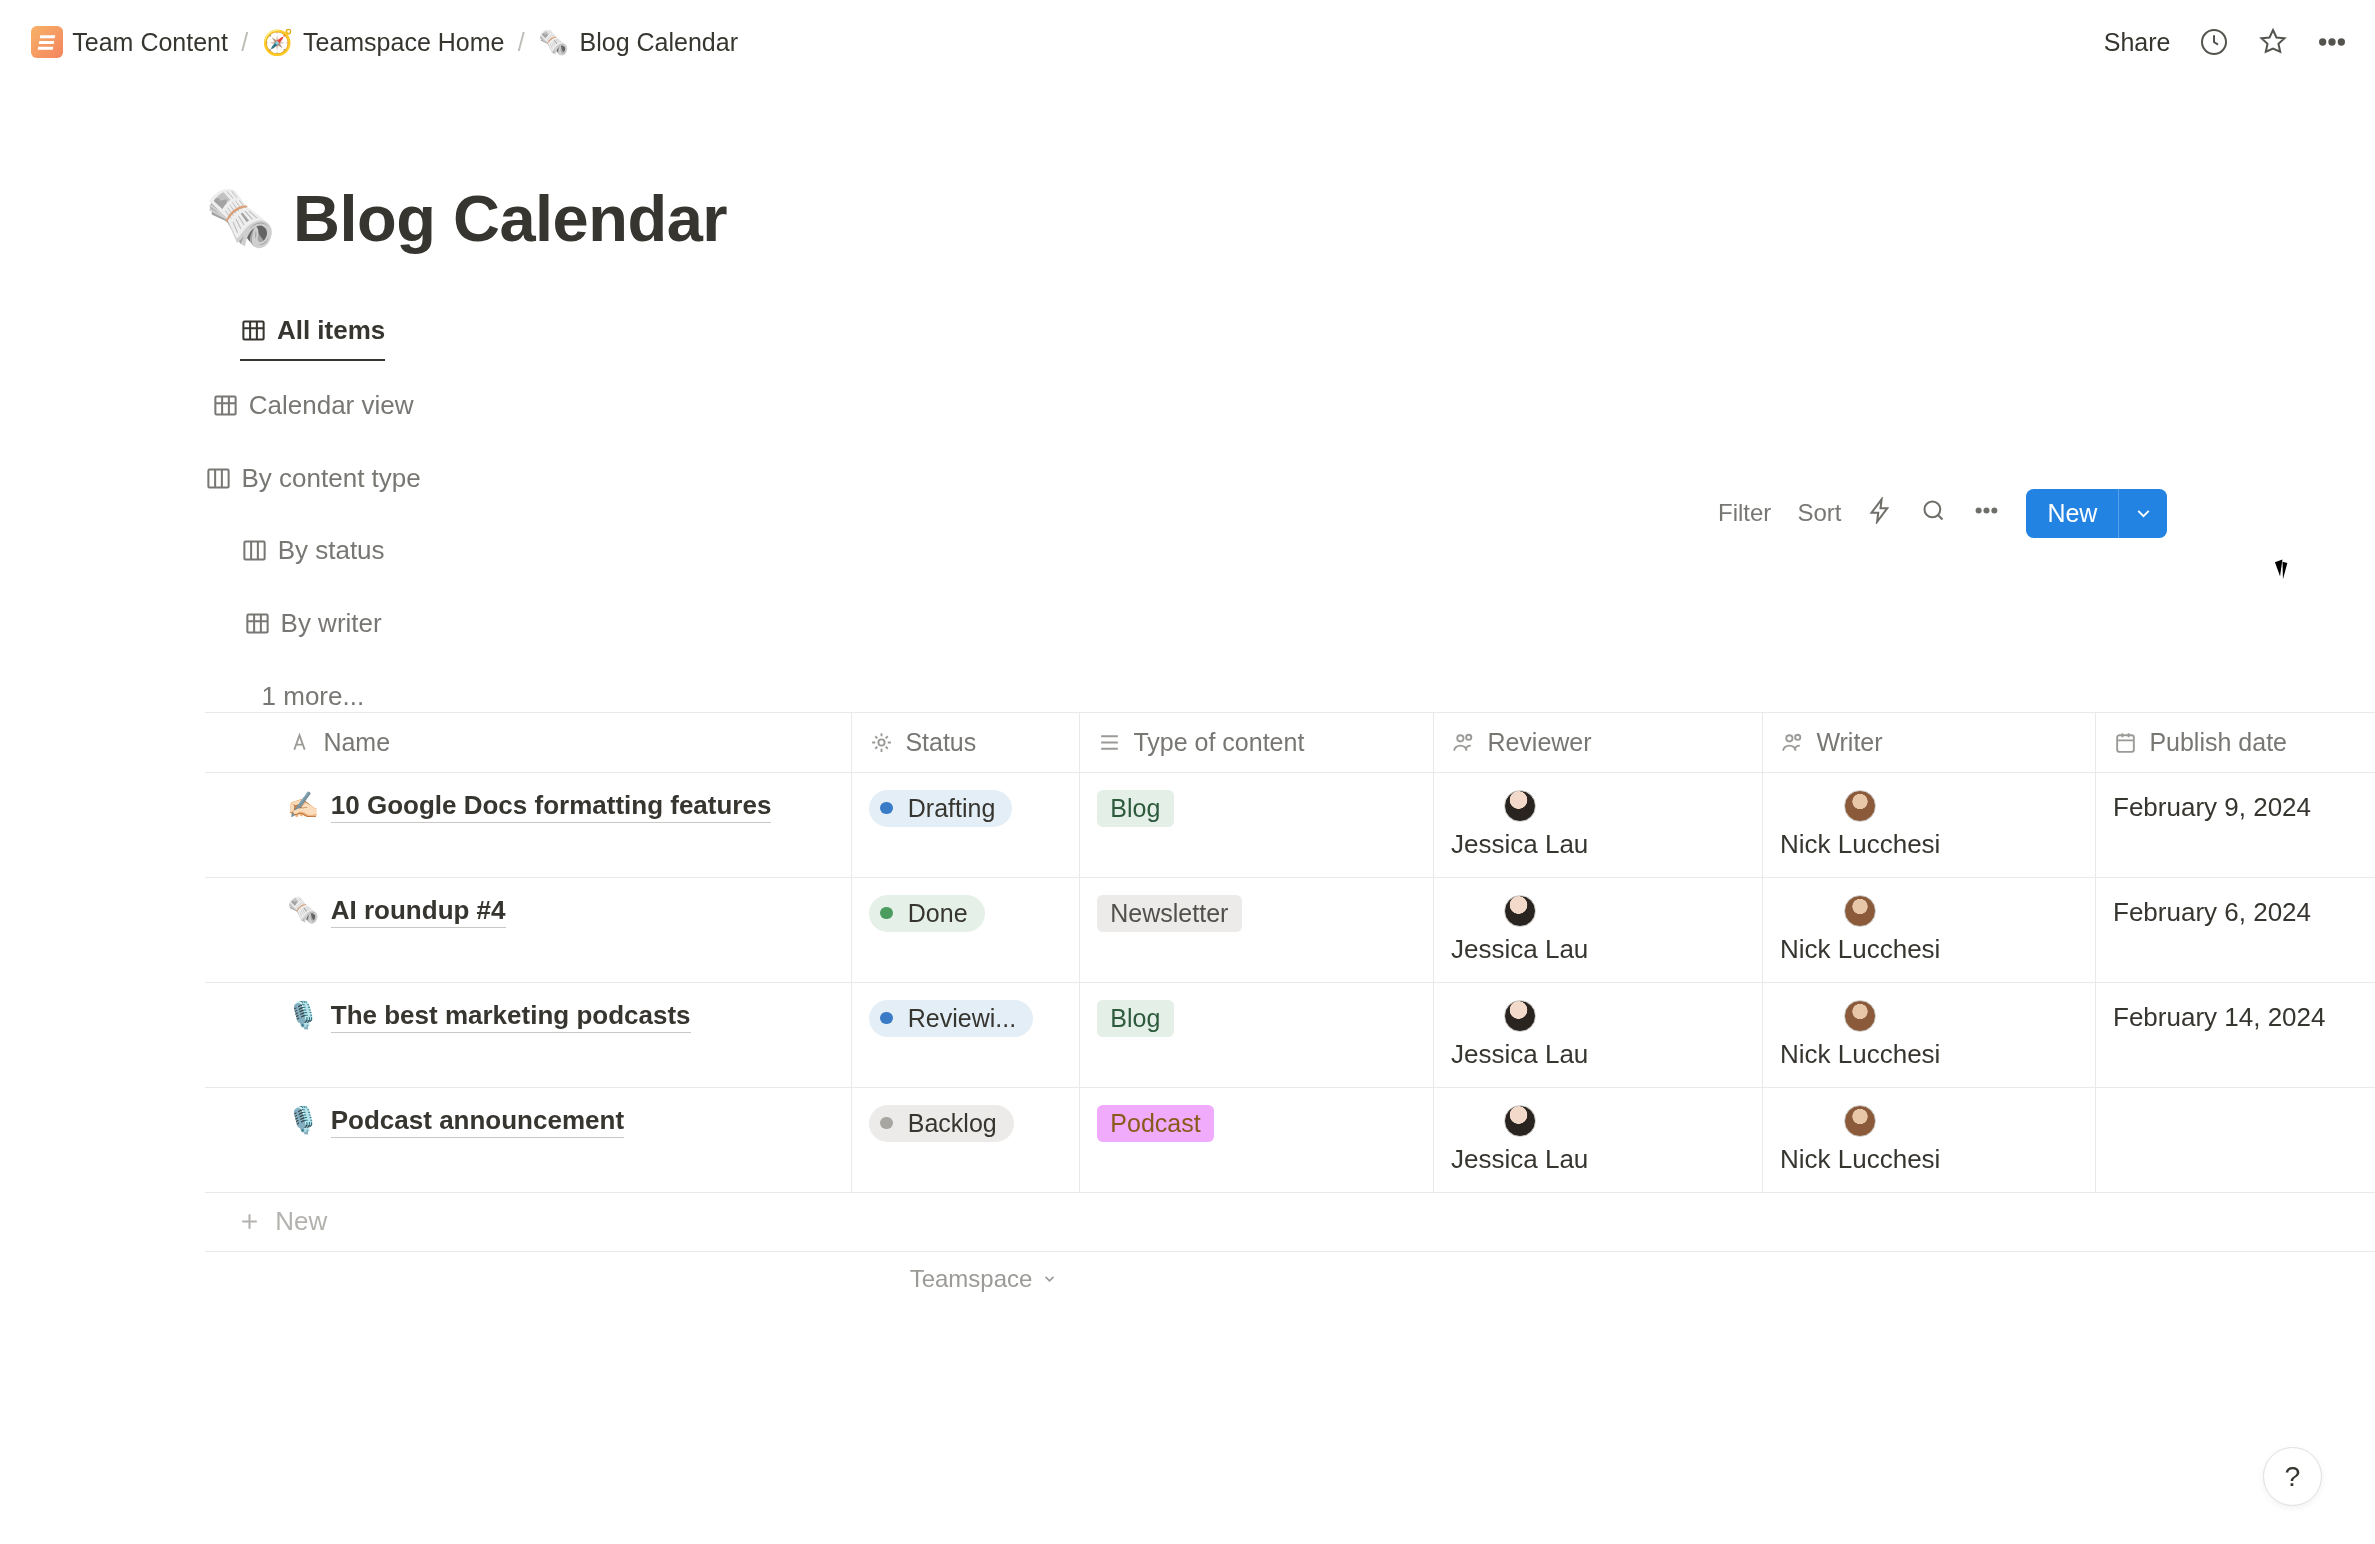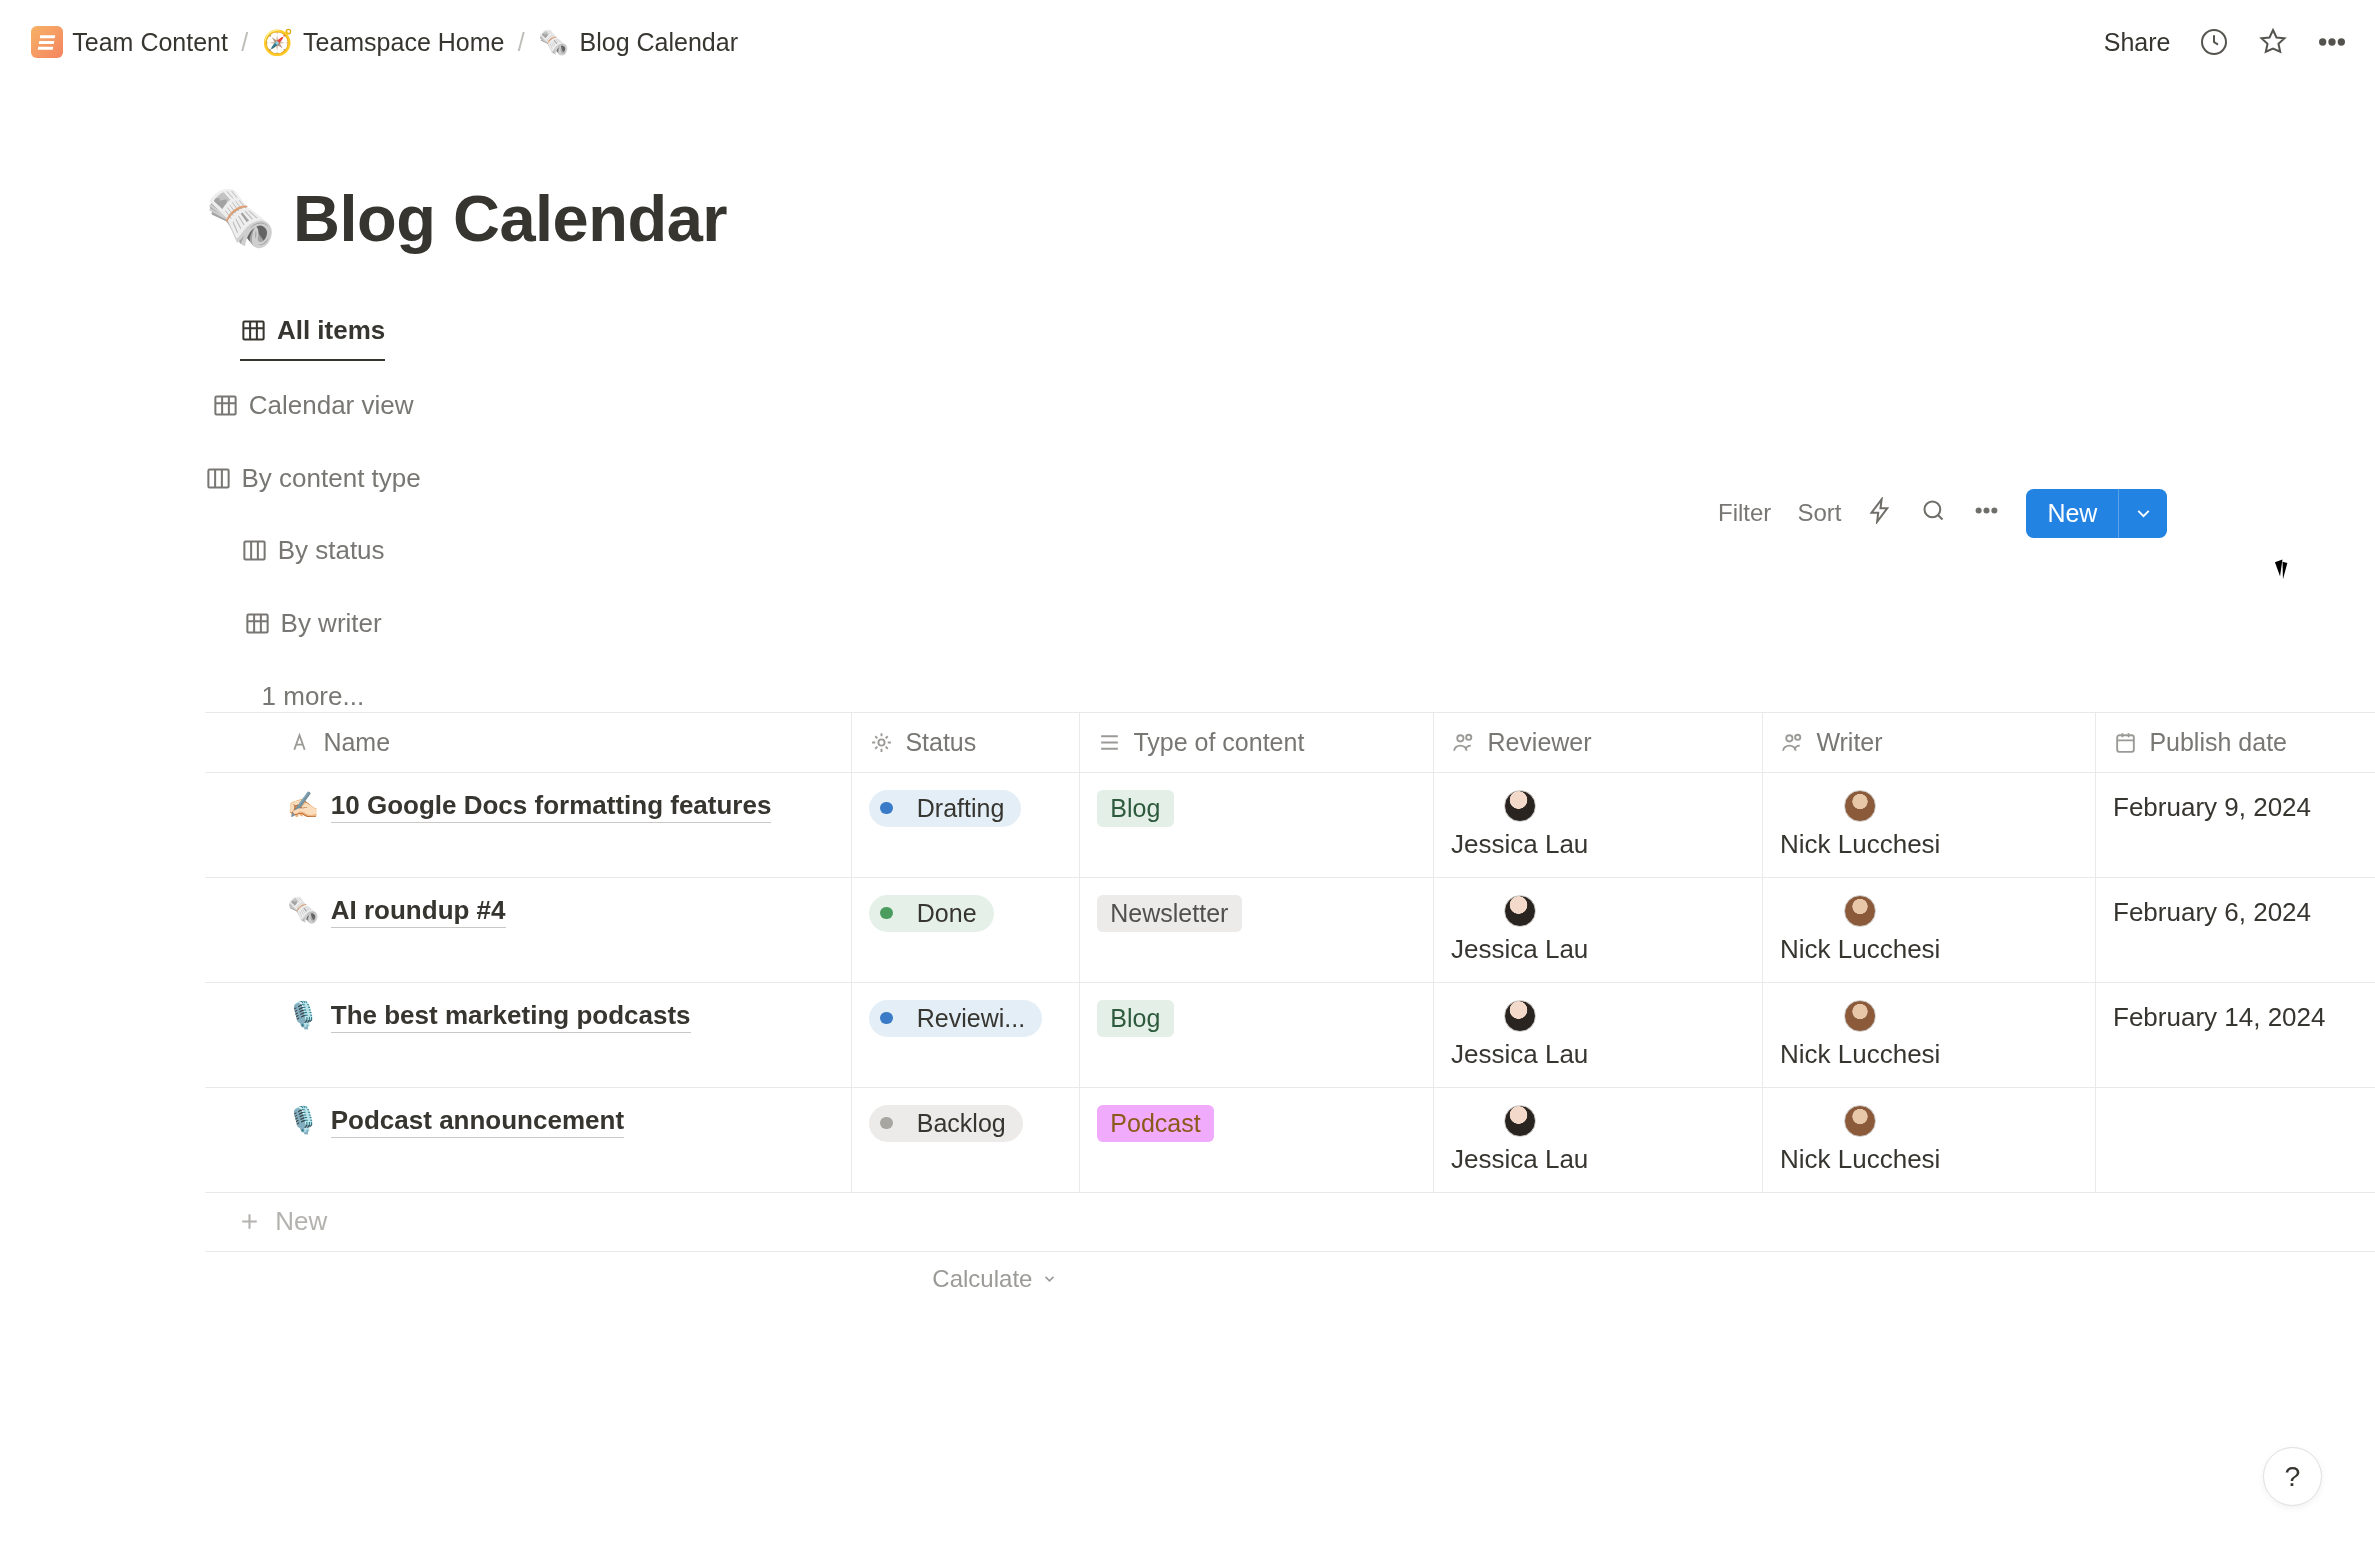--- a/index.html
+++ b/index.html
@@ -82,21 +82,21 @@
   .thead .th { cursor: pointer; }
   .thead .th svg { width: 25px; height: 25px; stroke: #9b9a97; fill: none; stroke-width: 1.8; }
   .thead .th:first-child, .trow .td:first-child { padding-left: 82px; border-left: none; }
   .trow { font-size: 26px; }
   .trow .td { align-items: flex-start; padding-top: 17px; padding-bottom: 17px; }
   .trow .td.name { font-weight: 600; }
   .trow .td.name .row-emoji { font-size: 26px; }
   .trow .td.name .title { border-bottom: 1px solid #c9c8c5; padding-bottom: 1px; cursor: pointer; }
 
   .pill {
-    display: inline-flex; align-items: center; gap: 24px;
+    display: inline-flex; align-items: center; gap: 15px;
     border-radius: 19px; padding: 3.8px 17px 3.8px 11.4px; font-size: 25px;
   }
   .pill .dot { width: 12.4px; height: 12.4px; border-radius: 50%; }
   .pill.drafting  { background: #e3eef7; } .pill.drafting  .dot { background: #3a7bc8; }
   .pill.done      { background: #e4f0e8; } .pill.done      .dot { background: #4a9d5f; }
   .pill.reviewing { background: #e3eef7; } .pill.reviewing .dot { background: #3a7bc8; }
   .pill.backlog   { background: #ecebe9; } .pill.backlog   .dot { background: #a7a6a1; }
 
   .tag {
     display: inline-block; border-radius: 5.7px; padding: 3.8px 13.3px; font-size: 25px;
@@ -460,21 +460,21 @@
 
     <div class="newrow">
       <svg viewBox="0 0 24 24">
           <path d="M12 5v14M5 12h14"></path>
         </svg>
       <span>New</span>
     </div>
 
     <div class="calc-row">
       <div class="calc">
-        <span>Calculate</span>
+        <span>Teamspace</span>
         <svg viewBox="0 0 24 24">
             <path d="m7 10 5 5 5-5"></path>
           </svg>
       </div>
     </div>
   </div>
 </div>
 
 <div class="help">?</div>
 <div class="fake-cursor"></div>

